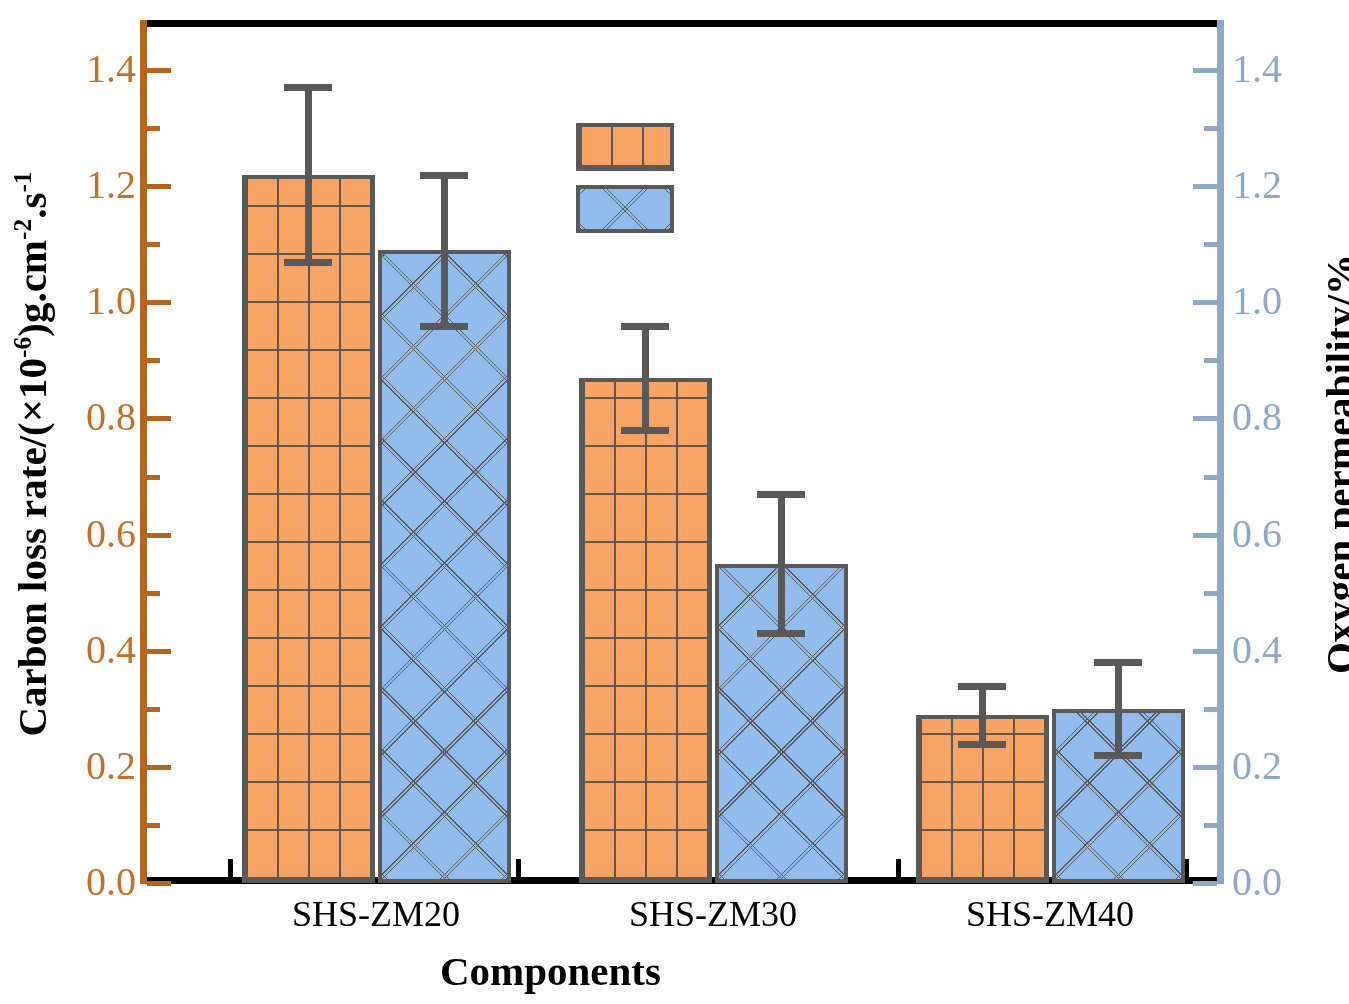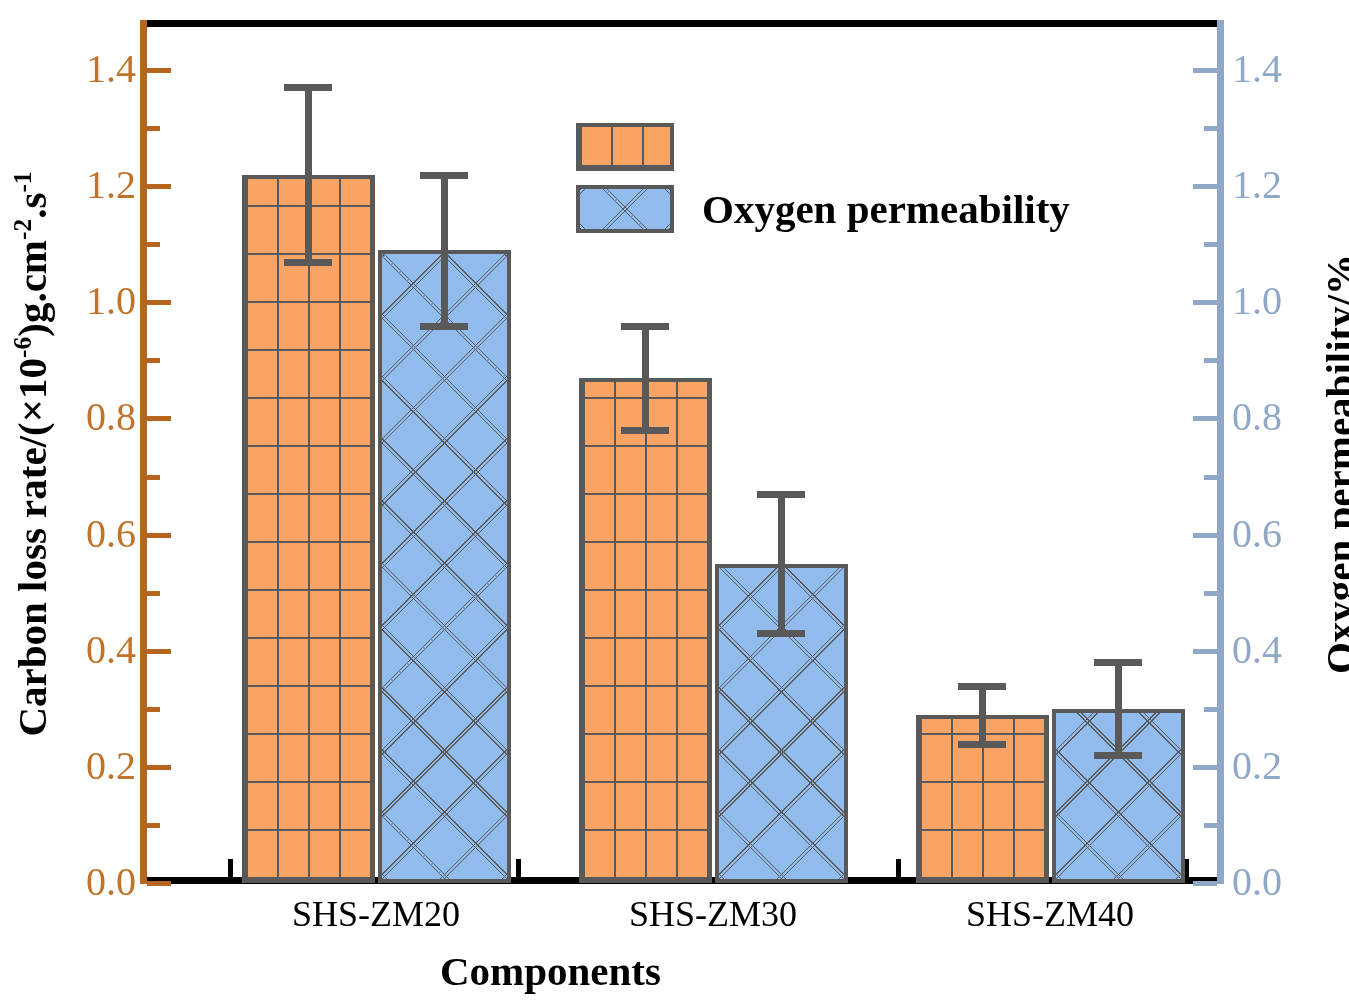--- a/index.html
+++ b/index.html
@@ -190,17 +190,16 @@
   </div>
   <div class="axis-title-right">Oxygen permeability/%</div>
   <div class="axis-title-x">Components</div>
 
   <div class="legend">
     <div class="legend-row">
       <div class="legend-swatch bar-orange"></div>
     </div>
     <div class="legend-row">
       <div class="legend-swatch bar-blue"></div>
-      <div class="legend-text">Oxygen permeability</div>
     </div>
   </div>
 
 </div>
 
 </body></html>

